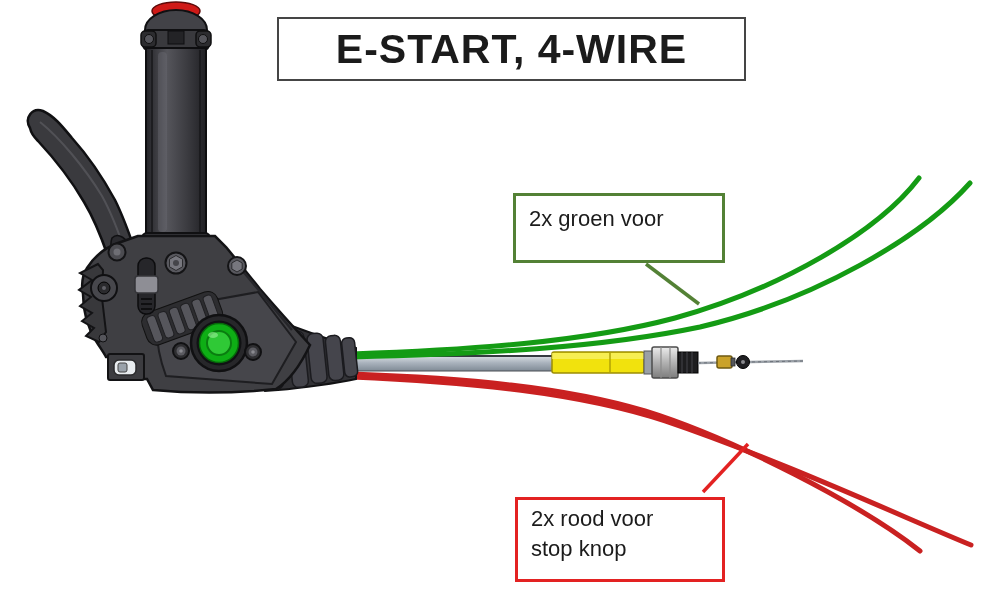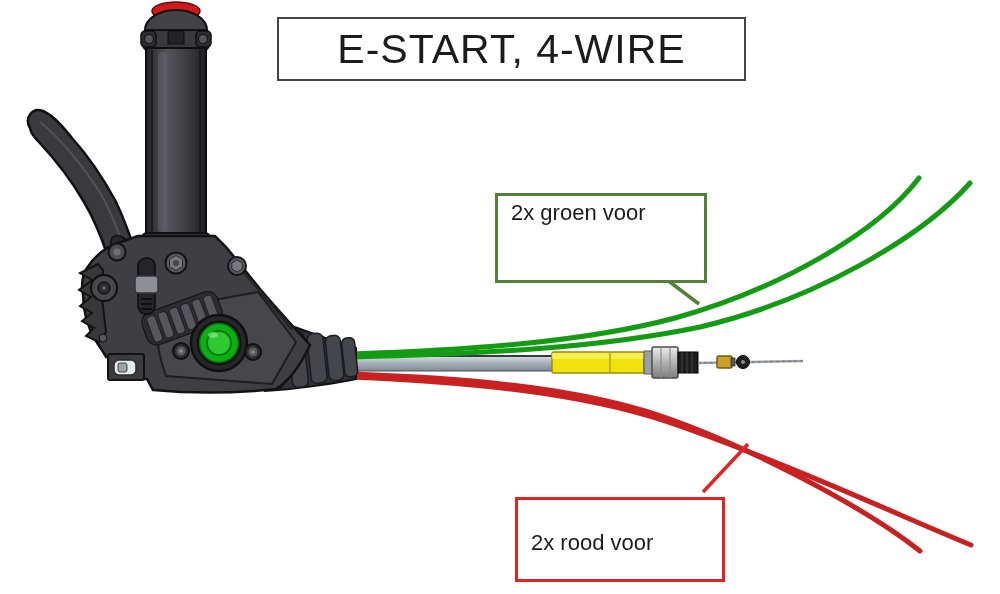--- a/index.html
+++ b/index.html
@@ -1,25 +1,25 @@
 <!DOCTYPE html>
 <html><head>
 <meta charset="utf-8">
 <style>
   html,body{margin:0;padding:0;background:#fff;}
   .stage{position:relative;width:1000px;height:594px;background:#ffffff;overflow:hidden;
          font-family:"Liberation Sans",sans-serif;}
   .stage svg{position:absolute;left:0;top:0;}
   .box{position:absolute;background:#ffffff;box-sizing:border-box;color:#1b1b1b;}
   .title-box{left:277px;top:17px;width:469px;height:64px;border:2px solid #454545;
-             font-size:41px;line-height:60px;text-align:center;letter-spacing:1px;font-weight:400;}
-  .green-box{left:495px;top:193px;width:212px;height:90px;border:3px solid #538135;
-             padding:2px 0 0 13px;font-size:22px;line-height:29px;}
+             font-size:41px;line-height:60px;text-align:center;letter-spacing:1px;font-weight:700;}
+  .green-box{left:513px;top:193px;width:212px;height:70px;border:3px solid #538135;
+             padding:8px 0 0 13px;font-size:22px;line-height:29px;}
   .red-box{left:515px;top:497px;width:210px;height:85px;border:3px solid #e32222;
-           padding:28px 0 0 13px;font-size:22px;line-height:30px;}
+           padding:4px 0 0 13px;font-size:22px;line-height:30px;}
 </style>
 </head>
 <body>
 
 <div class="stage">
 
 <svg width="1000" height="594" viewBox="0 0 1000 594">
   <defs>
     <linearGradient id="gripGrad" x1="0" y1="0" x2="1" y2="0">
       <stop offset="0" stop-color="#232327"></stop>
@@ -184,15 +184,16 @@
 <div class="box title-box">
   <span>E-START, 4-WIRE</span>
 </div>
 
 <div class="box green-box">
   <div>2x groen voor</div>
 </div>
 
 <div class="box red-box">
   <div>2x rood voor</div>
+  <div>stop knop</div>
 </div>
 
 </div>
 
 </body></html>

